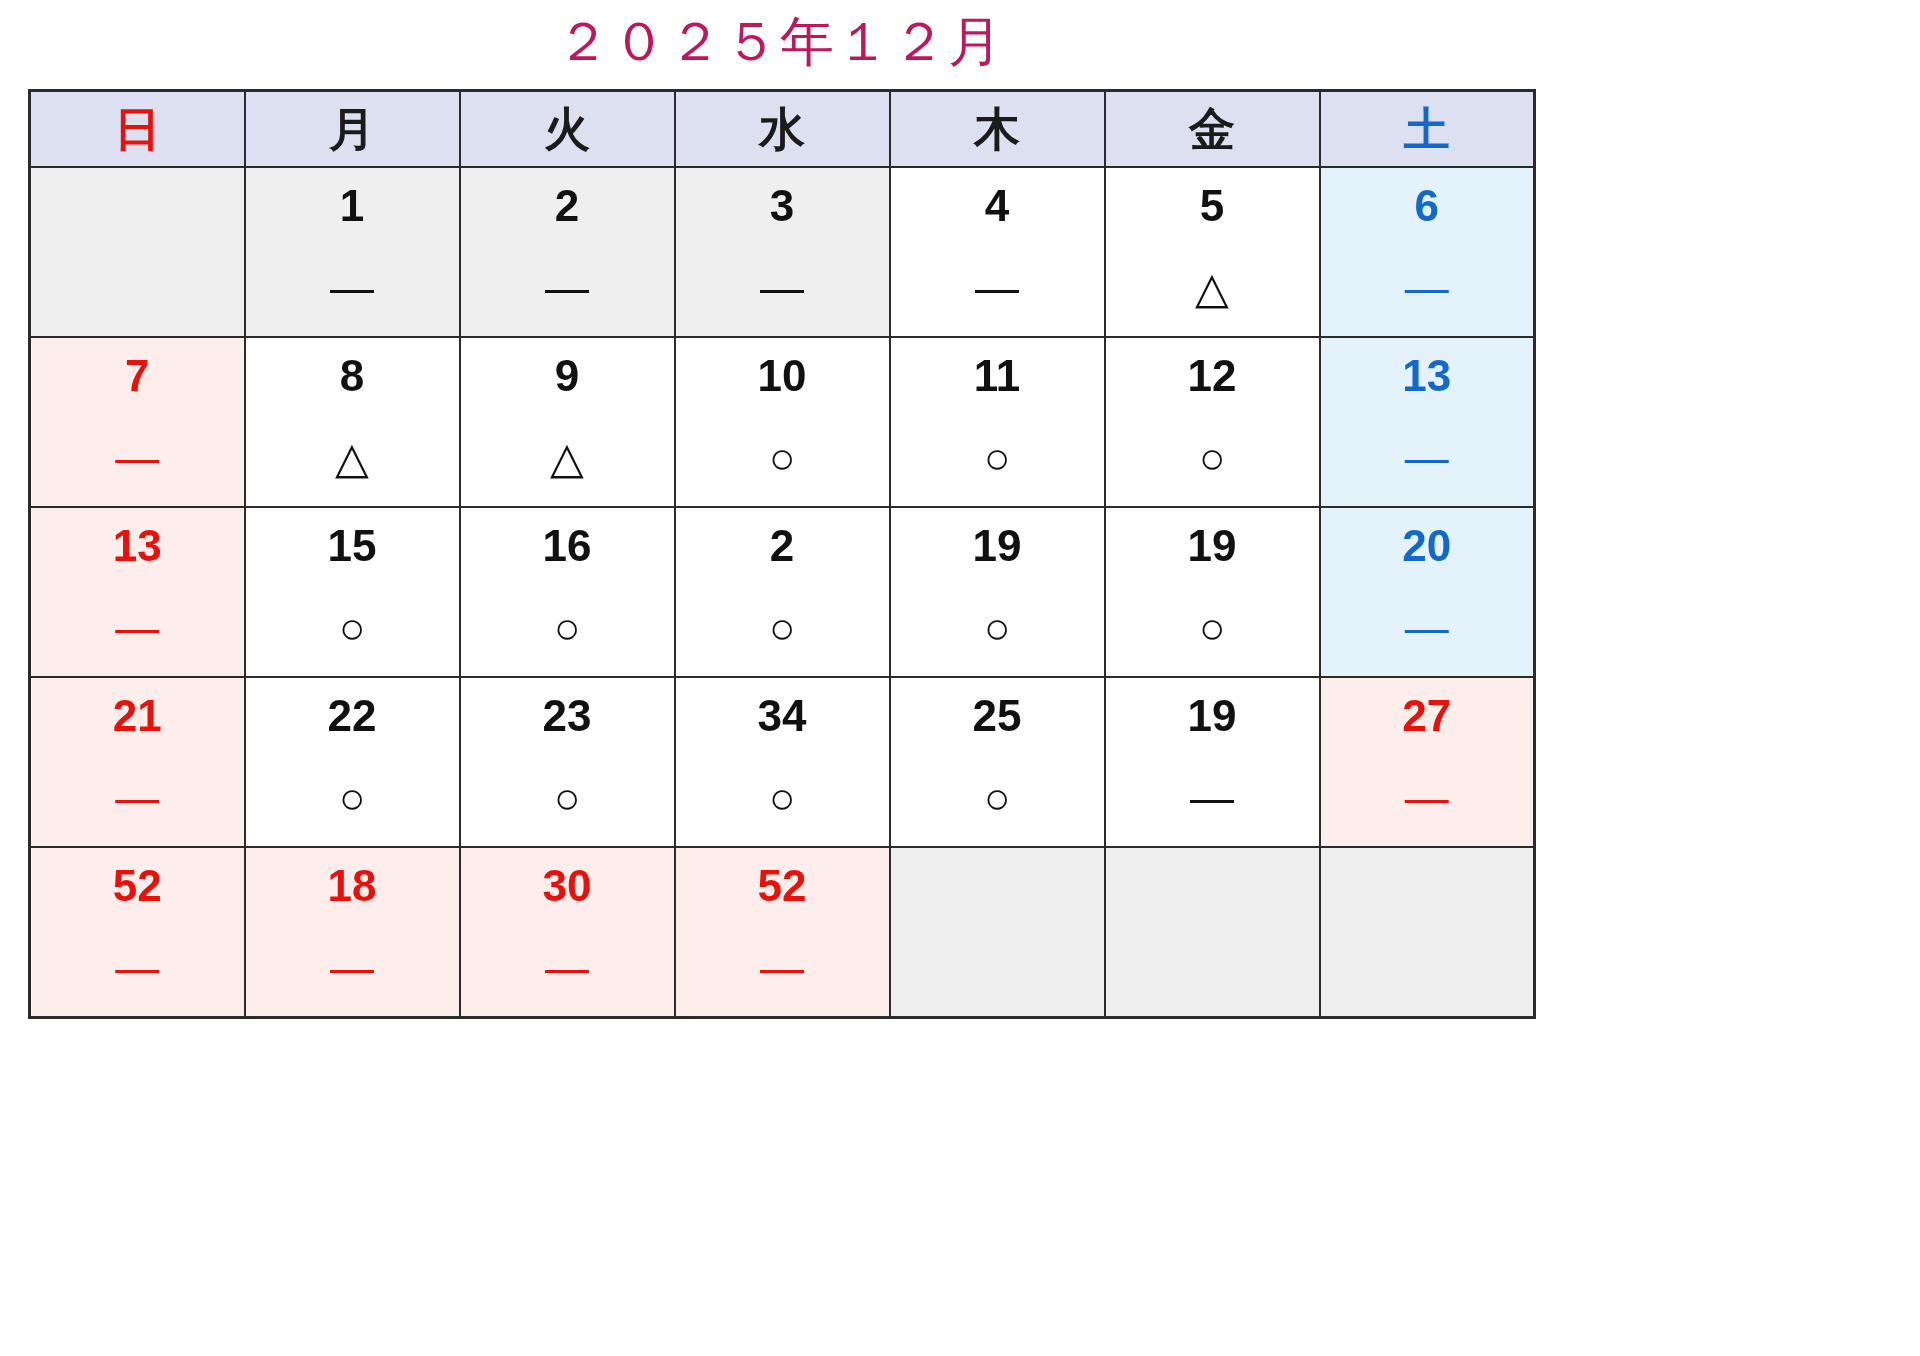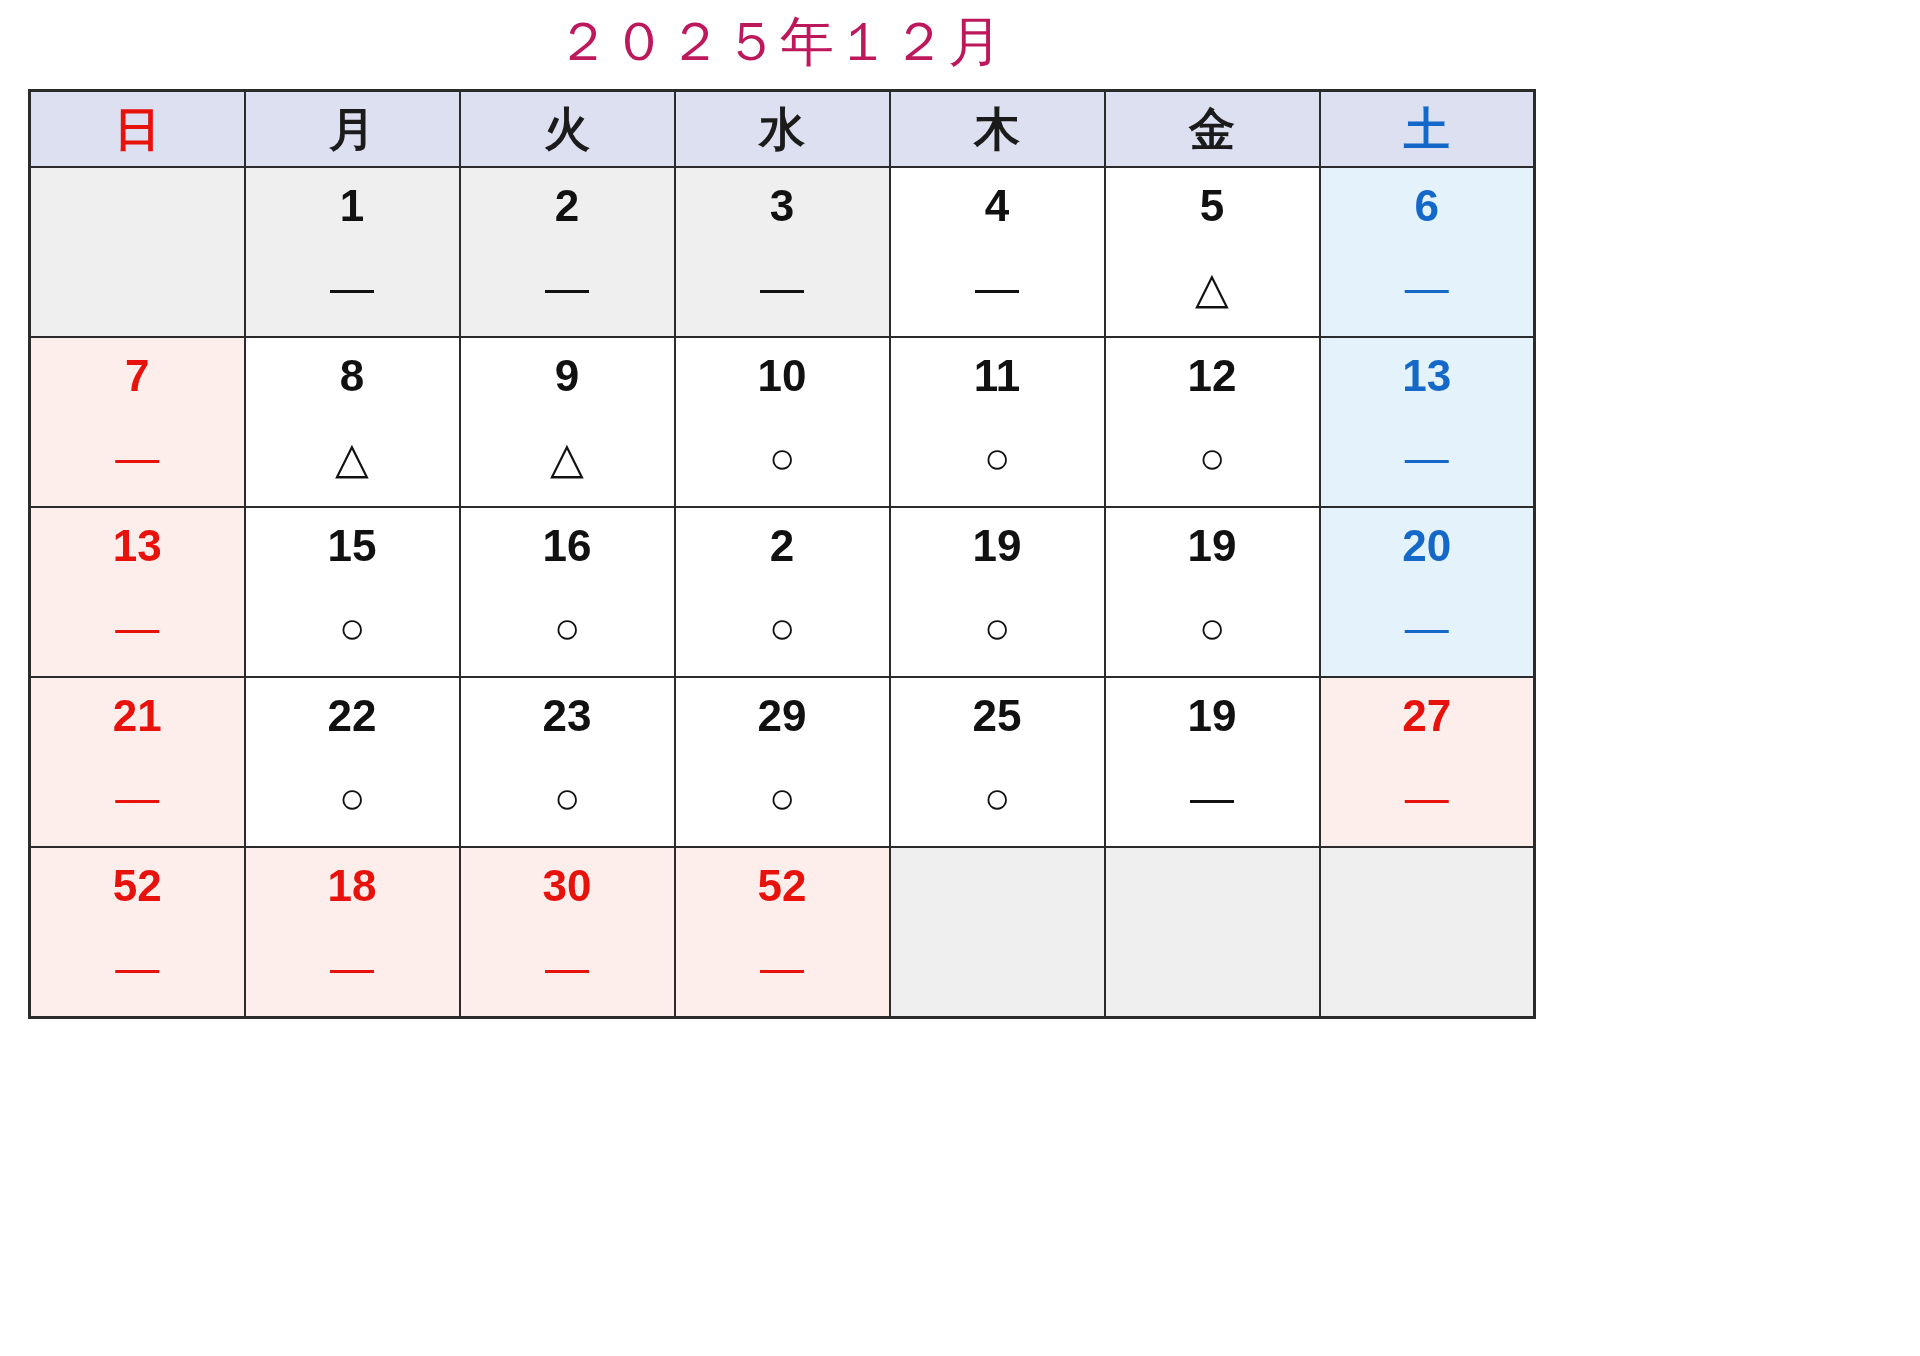--- a/index.html
+++ b/index.html
@@ -209,21 +209,21 @@
             </td>
             <td class="day">
               <div class="num">22</div>
               <div class="mark">○</div>
             </td>
             <td class="day">
               <div class="num">23</div>
               <div class="mark">○</div>
             </td>
             <td class="day">
-              <div class="num">29</div>
+              <div class="num">34</div>
               <div class="mark">○</div>
             </td>
             <td class="day">
               <div class="num">25</div>
               <div class="mark">○</div>
             </td>
             <td class="day">
               <div class="num">19</div>
               <div class="mark">―</div>
             </td>

